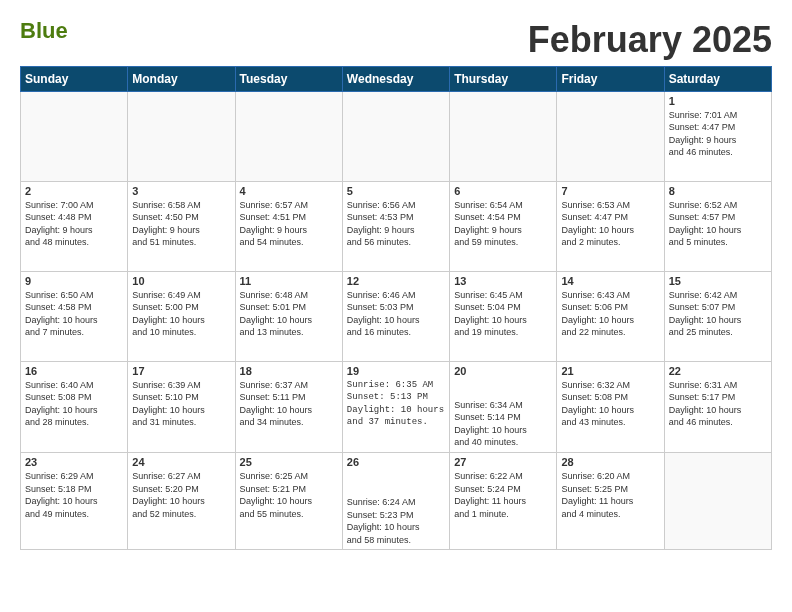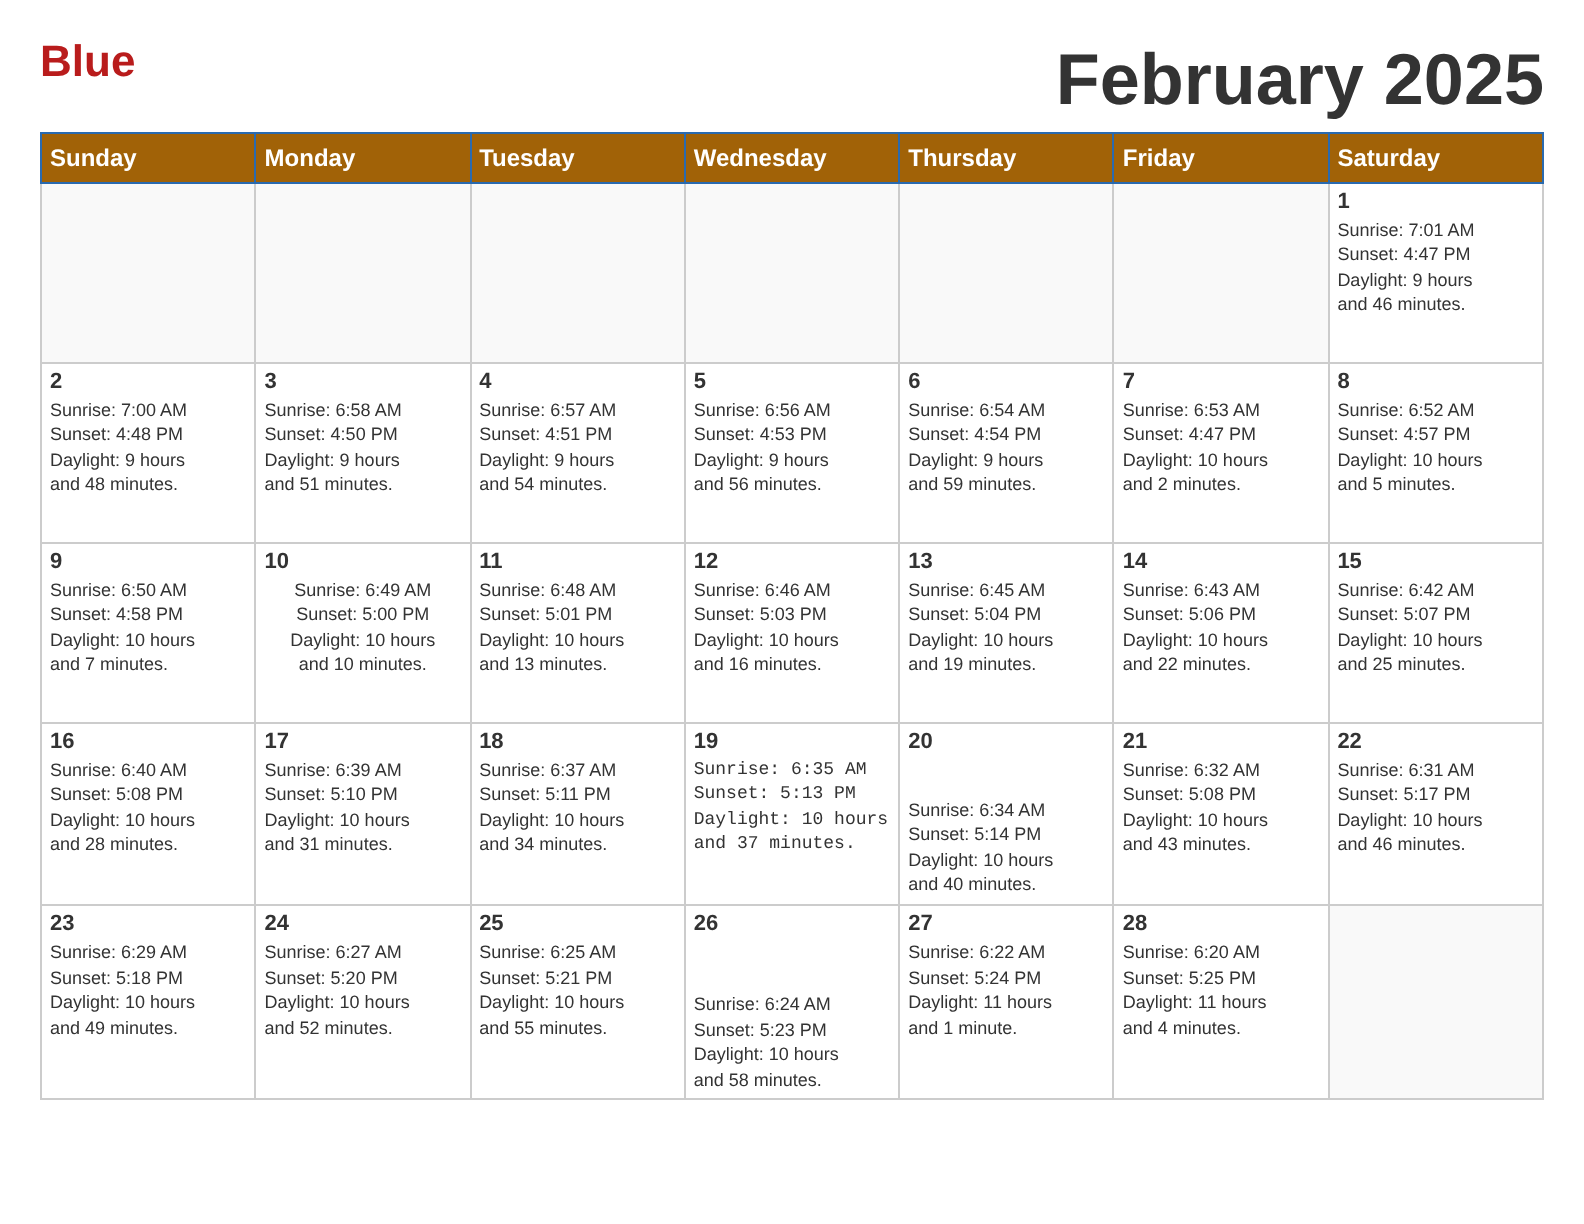--- a/index.html
+++ b/index.html
@@ -50,21 +50,21 @@
       font-size: 14px;
       color: #555;
       text-align: right;
     }
     .calendar {
       width: 100%;
       border-collapse: collapse;
       border: 1px solid #ccc;
     }
     .calendar th {
-      background: #a16207;
+      background: #0c4a6e;
       color: #fff;
       font-size: 12px;
       font-weight: bold;
       padding: 5px 4px;
       text-align: left;
       border: 1px solid #2a6aaf;
     }
     .calendar td {
       width: calc(100% / 7);
       vertical-align: top;
@@ -89,21 +89,21 @@
       line-height: 1.4;
       color: #333;
     }
   </style>
 </head>
 <body>
 
 <div class="header">
   <div class="logo">
     <div class="logo-row">
-      <span class="logo-text blue" style="color:#b91c1c;">Blue</span>
+      <span class="logo-text blue" style="color:#4d7c0f;">Blue</span>
     </div>
   </div>
   <div class="title-block">
     <div class="month-title">February 2025</div>
   </div>
 </div>
 
 <table class="calendar">
   <thead>
     <tr>
@@ -186,21 +186,21 @@
       <tr>
         <td>
           <span class="day-num">9</span>
           <div class="day-info" style="white-space: pre-line;">Sunrise: 6:50 AM
 Sunset: 4:58 PM
 Daylight: 10 hours
 and 7 minutes.</div>
         </td>
         <td>
           <span class="day-num">10</span>
-          <div class="day-info" style="white-space: pre-line; text-align: center;">Sunrise: 6:49 AM
+          <div class="day-info" style="white-space: pre-line;">Sunrise: 6:49 AM
 Sunset: 5:00 PM
 Daylight: 10 hours
 and 10 minutes.</div>
         </td>
         <td>
           <span class="day-num">11</span>
           <div class="day-info" style="white-space: pre-line;">Sunrise: 6:48 AM
 Sunset: 5:01 PM
 Daylight: 10 hours
 and 13 minutes.</div>

